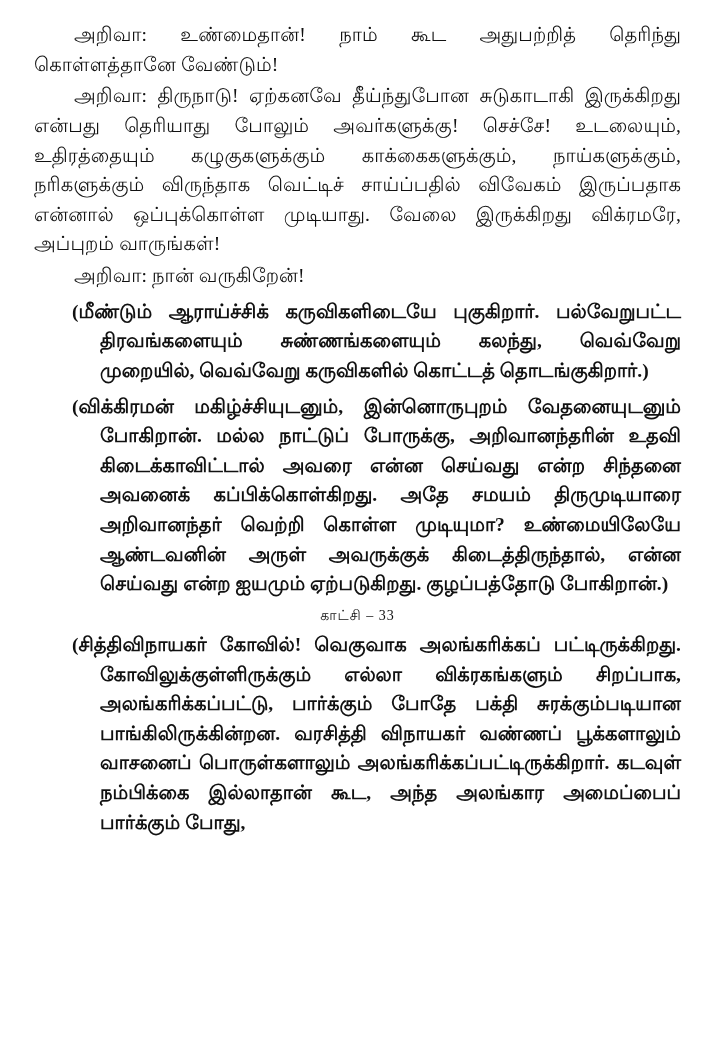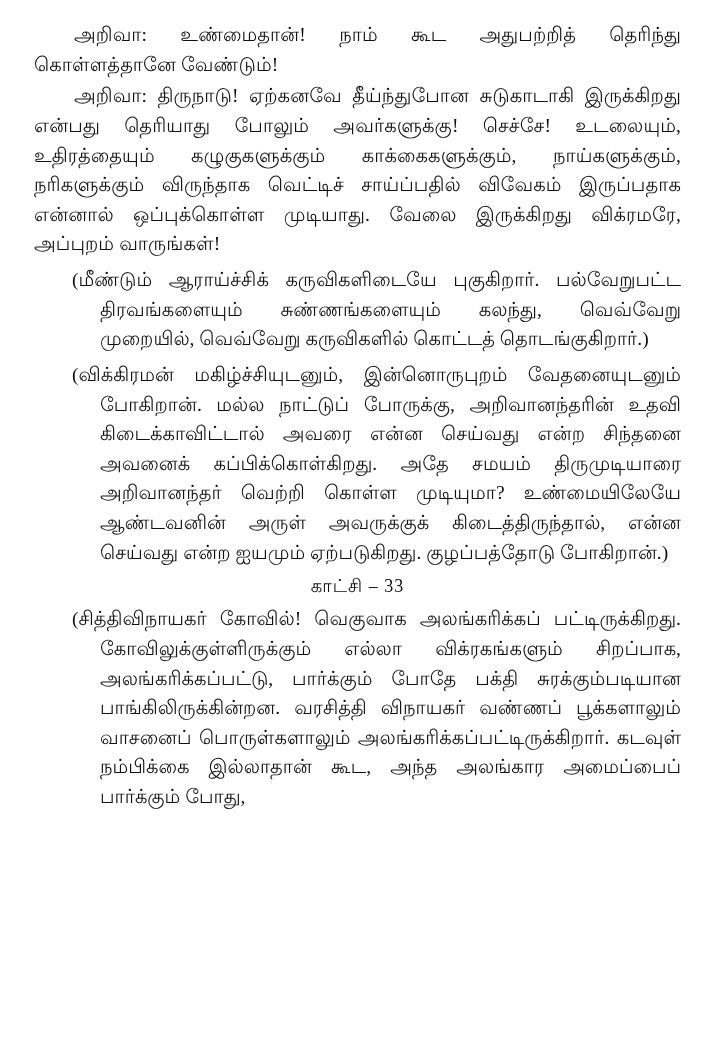--- a/index.html
+++ b/index.html
@@ -35,41 +35,43 @@
   .block {
     margin: 0 0 2px 0;
     padding-left: 66px;
     font-size: 19.5px;
     line-height: 1.52;
     text-align: justify;
     text-justify: inter-word;
   }
   .block.hang {
     text-indent: -28px;
+    font-weight: bold;
   }
   .scene-heading {
     margin: 6px 0 4px 0;
-    font-size: 18px;
+    font-size: 14px;
     text-align: center;
     line-height: 1.5;
     letter-spacing: 1px;
   }
   .gap-sm { height: 4px; }
 </style>
 </head>
 <body>
 
 <div class="page">
 
   <p class="para indent">அறிவா: உண்மைதான்! நாம் கூட அதுபற்றித் தெரிந்து கொள்ளத்தானே வேண்டும்!</p>
 
 
   <p class="para indent">அறிவா: திருநாடு! ஏற்கனவே தீய்ந்துபோன சுடுகாடாகி இருக்கிறது என்பது தெரியாது போலும் அவர்களுக்கு! செச்சே! உடலையும், உதிரத்தையும் கழுகுகளுக்கும் காக்கைகளுக்கும், நாய்களுக்கும், நரிகளுக்கும் விருந்தாக வெட்டிச் சாய்ப்பதில் விவேகம் இருப்பதாக என்னால் ஒப்புக்கொள்ள முடியாது. வேலை இருக்கிறது விக்ரமரே, அப்புறம் வாருங்கள்!</p>
 
 
+  <p class="para indent">அறிவா: நான் வருகிறேன்!</p>
 
   <div class="gap-sm"></div>
 
   <p class="block hang">(மீண்டும் ஆராய்ச்சிக் கருவிகளிடையே புகுகிறார். பல்வேறுபட்ட திரவங்களையும் சுண்ணங்களையும் கலந்து, வெவ்வேறு முறையில், வெவ்வேறு கருவிகளில் கொட்டத் தொடங்குகிறார்.)</p>
 
   <div class="gap-sm"></div>
 
   <p class="block hang">(விக்கிரமன் மகிழ்ச்சியுடனும், இன்னொருபுறம் வேதனையுடனும் போகிறான். மல்ல நாட்டுப் போருக்கு, அறிவானந்தரின் உதவி கிடைக்காவிட்டால் அவரை என்ன செய்வது என்ற சிந்தனை அவனைக் கப்பிக்கொள்கிறது. அதே சமயம் திருமுடியாரை அறிவானந்தர் வெற்றி கொள்ள முடியுமா? உண்மையிலேயே ஆண்டவனின் அருள் அவருக்குக் கிடைத்திருந்தால், என்ன செய்வது என்ற ஐயமும் ஏற்படுகிறது. குழப்பத்தோடு போகிறான்.)</p>
 
   <p class="scene-heading">காட்சி – 33</p>

